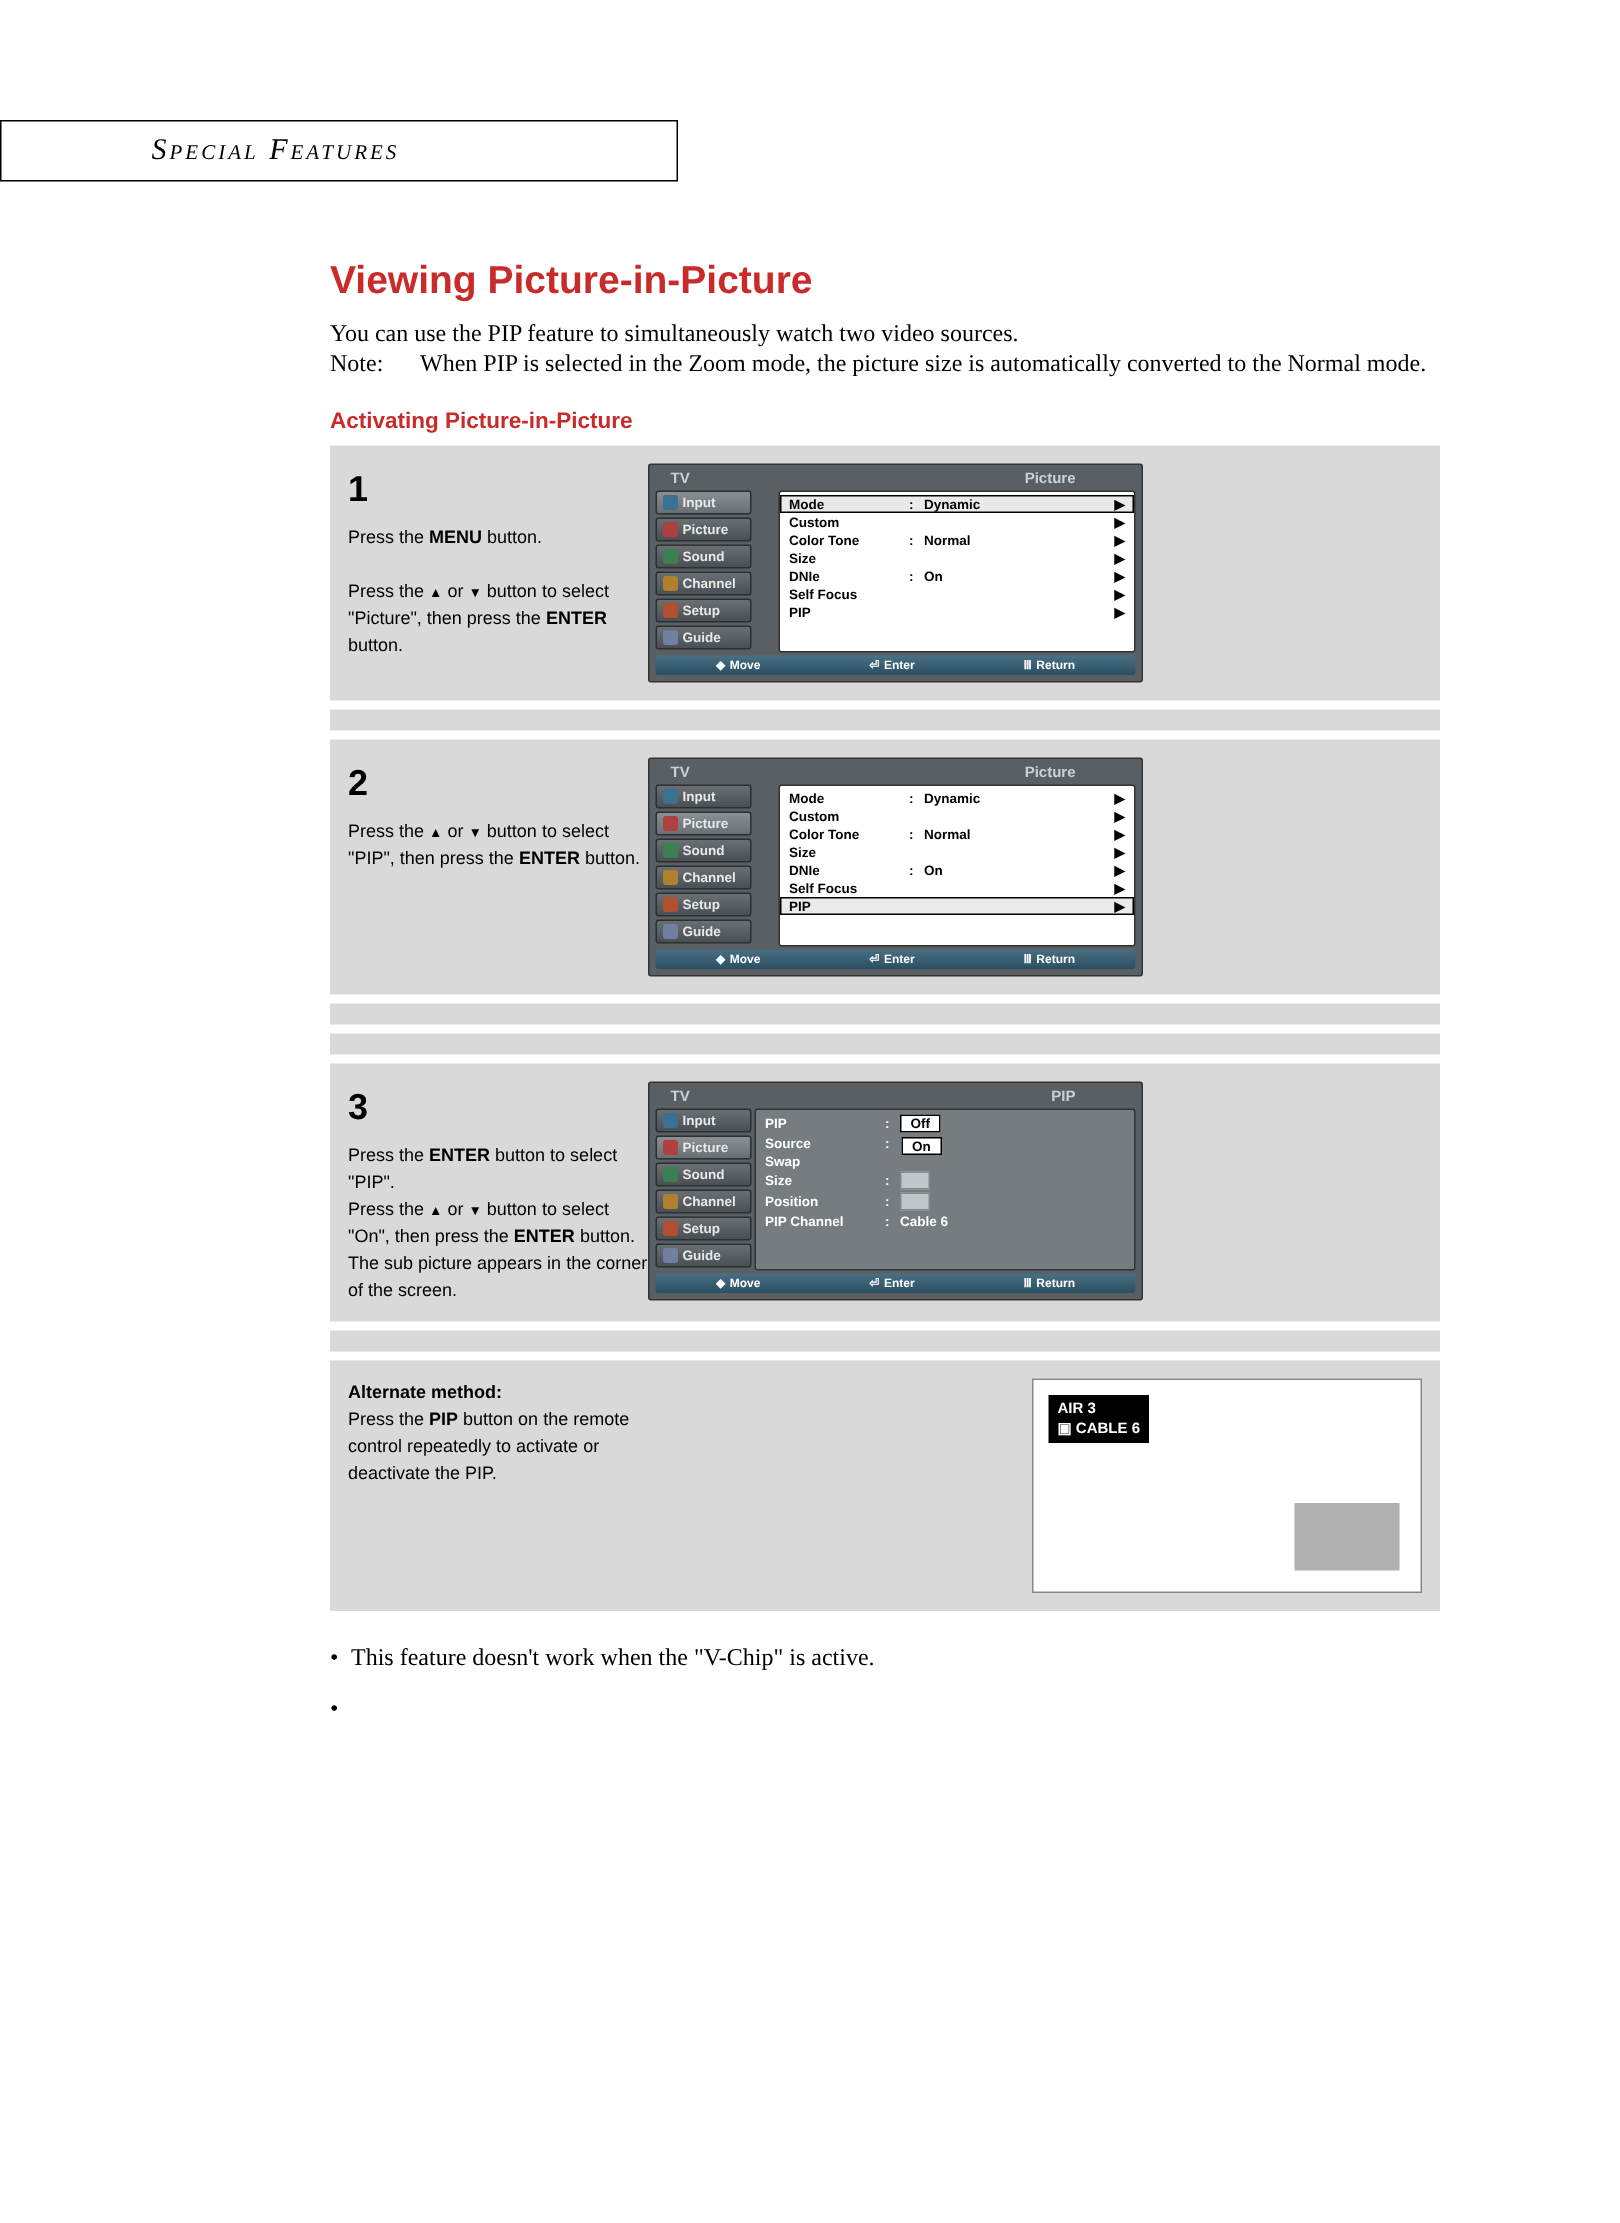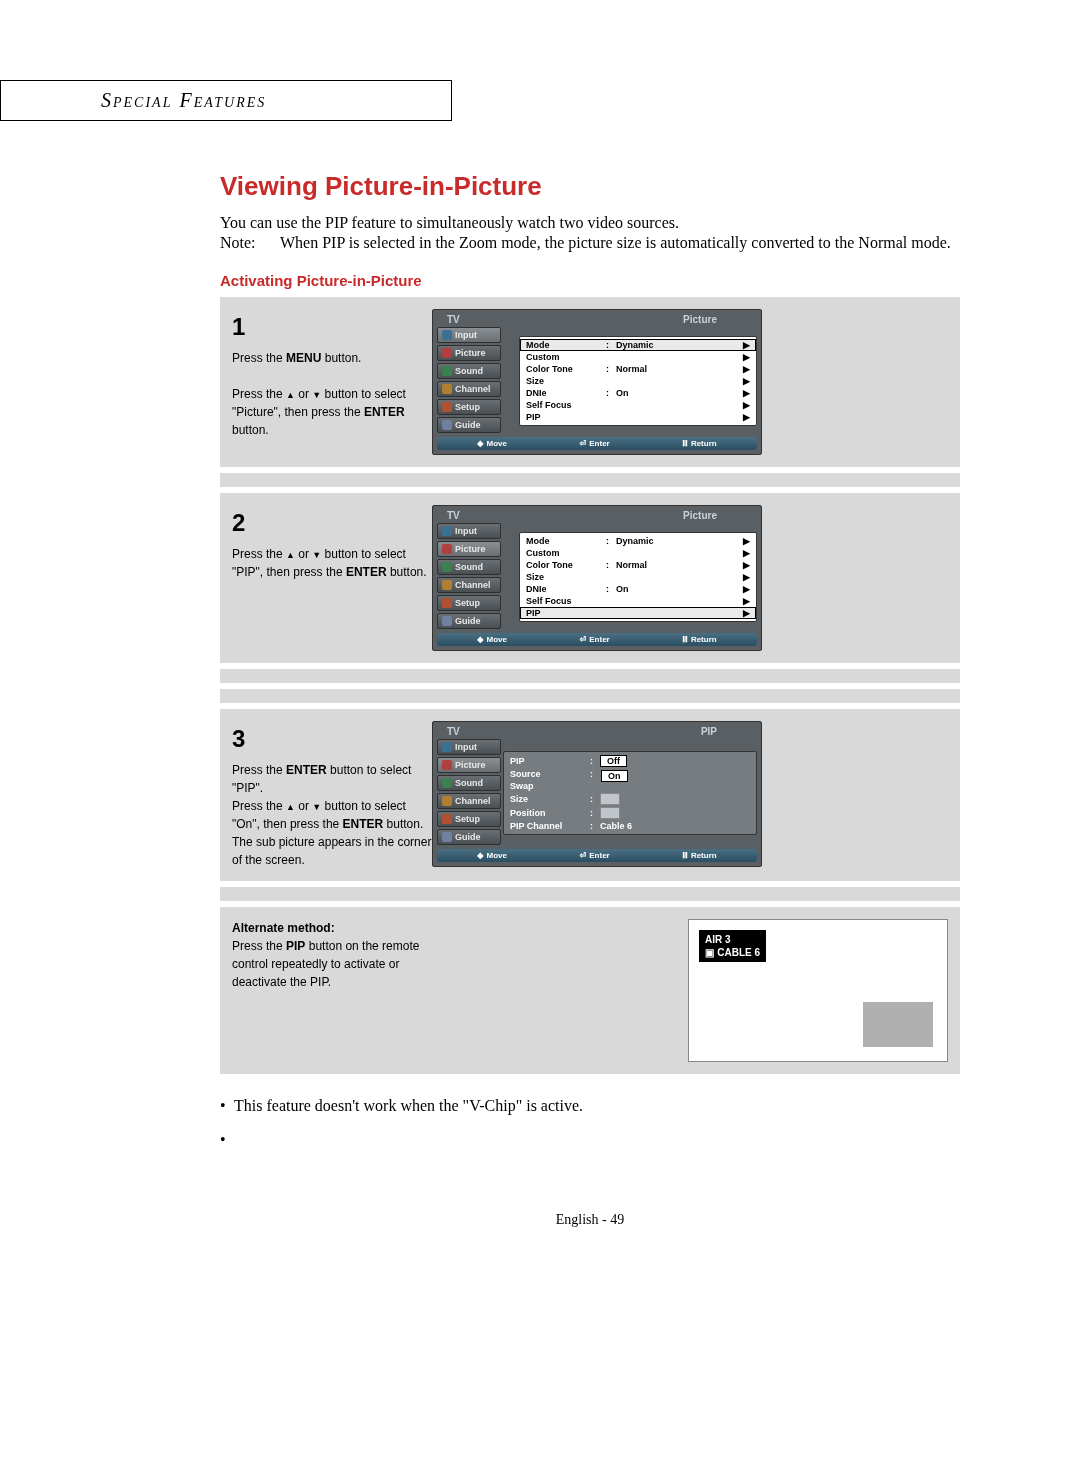--- a/index.html
+++ b/index.html
@@ -102,21 +102,20 @@
   .osd-header {
     display: flex;
     justify-content: space-between;
     font-weight: bold;
     font-size: 10px;
     padding: 0 40px 2px 10px;
     color: #c7d3db;
   }
   .osd-body {
     display: flex;
-    align-items: center;
   }
   .osd-sidebar {
     width: 64px;
     flex-shrink: 0;
   }
   .osd-tab {
     background: linear-gradient(180deg,#6a6f73,#4a4f53);
     border: 1px solid #2d2f31;
     border-radius: 2px;
     padding: 2px 4px;
@@ -620,15 +619,14 @@
     <div class="notes-list">
       <div class="bullet-row">
         <div class="bullet">•</div>
         <div>This feature doesn't work when the "V-Chip" is active.</div>
       </div>
       <div class="bullet-row">
         <div class="bullet">•</div>
       </div>
     </div>
 
-    <div class="footer">English - 49</div>
   </div>
 </div>
 
 </body></html>

